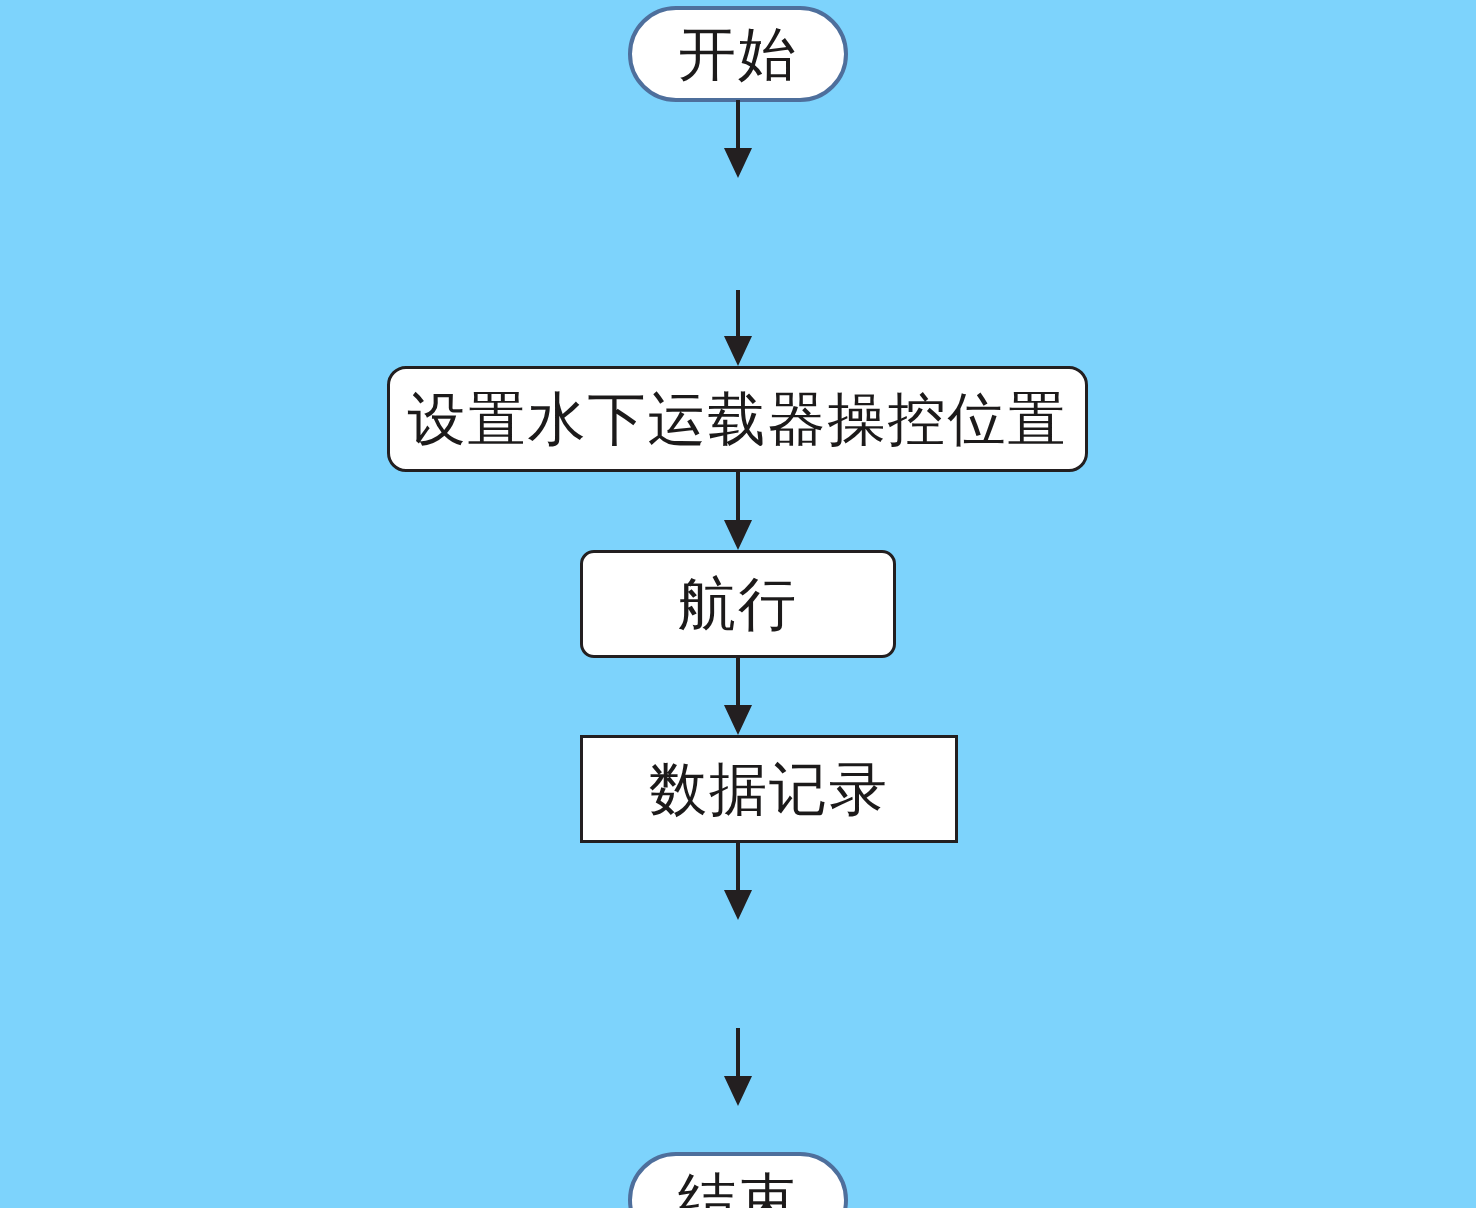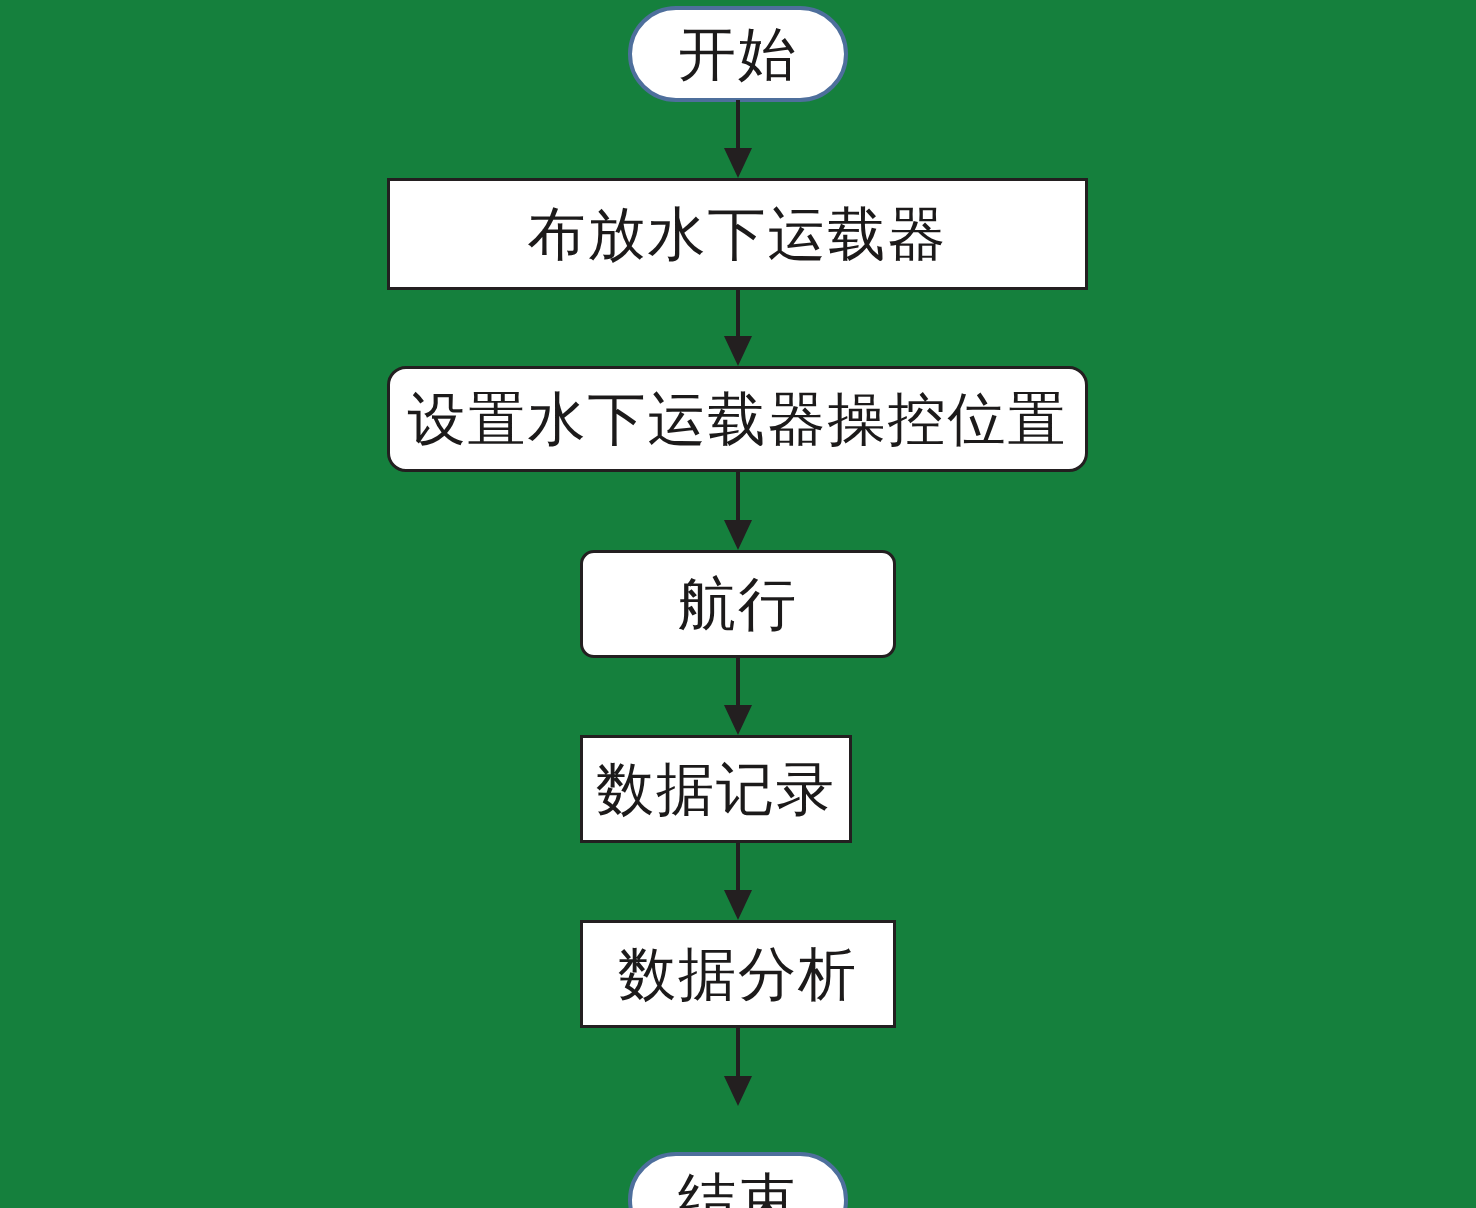--- a/index.html
+++ b/index.html
@@ -4,21 +4,21 @@
 <style>
   html, body {
     margin: 0;
     padding: 0;
     background: #ffffff;
   }
   .canvas {
     position: relative;
     width: 1476px;
     height: 1208px;
-    background: #15803d;
+    background: #7dd3fc;
     font-family: "DejaVu Serif", "Liberation Serif", serif;
     overflow: hidden;
   }
   .node {
     position: absolute;
     box-sizing: border-box;
     display: flex;
     align-items: center;
     justify-content: center;
     background: #ffffff;
@@ -33,21 +33,21 @@
     border-radius: 50px;
   }
   .process {
     border: 3px solid #231f20;
   }
   
   #node-start    { left: 628px; top: 6px;    width: 220px; height: 96px; }
   #node-deploy   { left: 387px; top: 178px;  width: 701px; height: 112px; }
   #node-setpos   { left: 387px; top: 366px;  width: 701px; height: 106px; border-radius: 19px; }
   #node-navigate { left: 580px; top: 550px;  width: 316px; height: 108px; border-radius: 14px; }
-  #node-record   { left: 580px; top: 735px;  width: 272px; height: 108px; align-items: center; }
+  #node-record   { left: 580px; top: 735px;  width: 378px; height: 108px; align-items: center; }
   #node-analysis { left: 580px; top: 920px;  width: 316px; height: 108px; }
   #node-end      { left: 628px; top: 1152px; width: 220px; height: 96px; }
 
   
   .arrow {
     position: absolute;
     left: 724px;            
     width: 28px;
   }
   .arrow-line {
@@ -82,23 +82,20 @@
 
   <div class="node terminator" id="node-start">
     <span>开始</span>
   </div>
 
   <div class="arrow" id="arrow-1">
     <div class="arrow-line"></div>
     <div class="arrow-head"></div>
   </div>
 
-  <div class="node process" id="node-deploy">
-    <span>布放水下运载器</span>
-  </div>
 
   <div class="arrow" id="arrow-2">
     <div class="arrow-line"></div>
     <div class="arrow-head"></div>
   </div>
 
   <div class="node process" id="node-setpos">
     <span>设置水下运载器操控位置</span>
   </div>
 
@@ -118,23 +115,20 @@
 
   <div class="node process" id="node-record">
     <span>数据记录</span>
   </div>
 
   <div class="arrow" id="arrow-5">
     <div class="arrow-line"></div>
     <div class="arrow-head"></div>
   </div>
 
-  <div class="node process" id="node-analysis">
-    <span>数据分析</span>
-  </div>
 
   <div class="arrow" id="arrow-6">
     <div class="arrow-line"></div>
     <div class="arrow-head"></div>
   </div>
 
   <div class="node terminator" id="node-end">
     <span>结束</span>
   </div>
 

